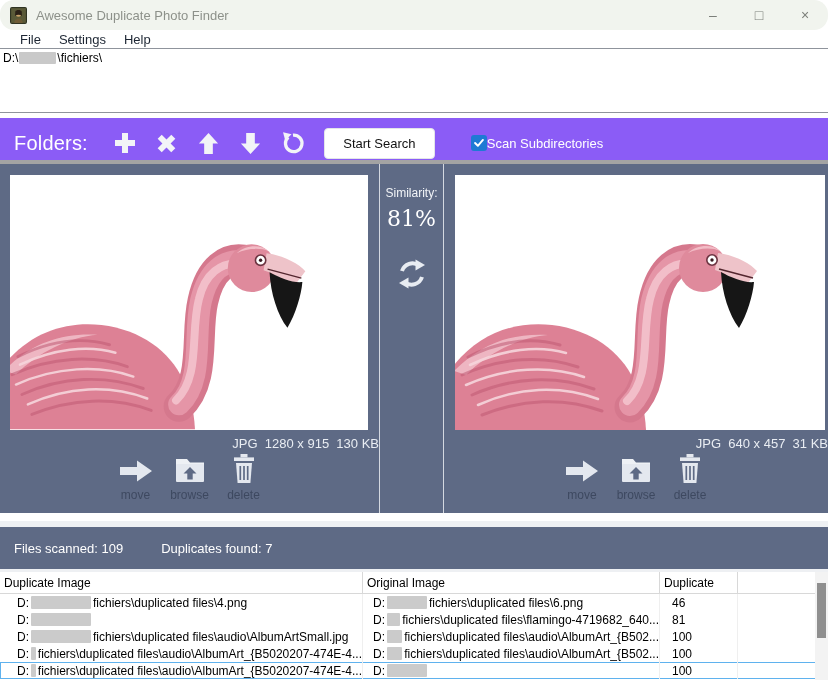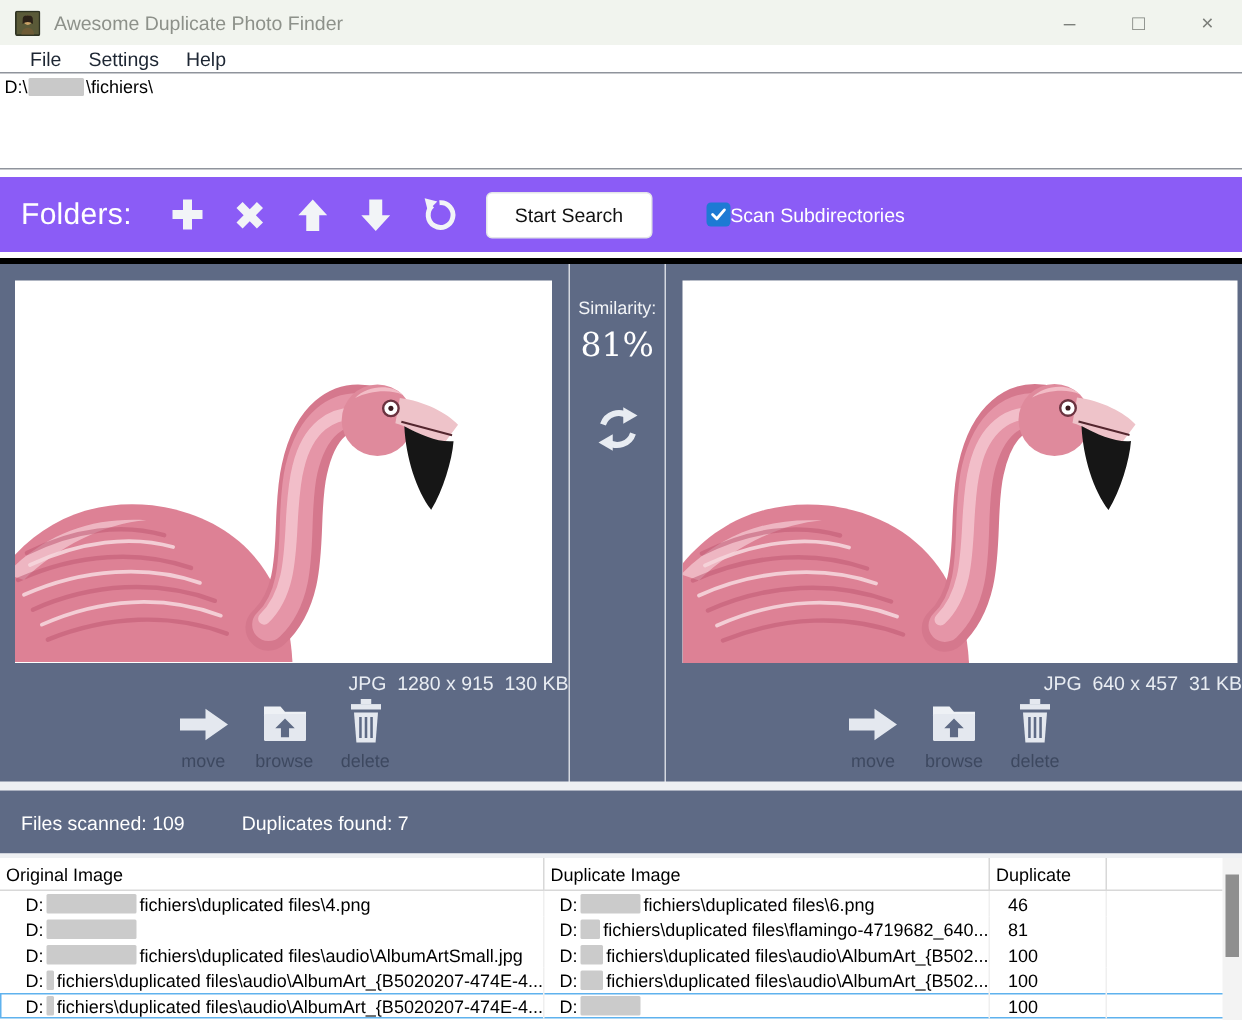--- a/index.html
+++ b/index.html
@@ -1,21 +1,21 @@
 <!DOCTYPE html>
 <html><head>
 <meta charset="utf-8">
 <style>
   * { margin:0; padding:0; box-sizing:border-box; }
   html,body { width:828px; height:680px; overflow:hidden; }
   body { font-family:"Liberation Sans", sans-serif; background:#ffffff; position:relative; }
 
   
   .titlebar { position:absolute; top:0; left:0; width:828px; height:30px;
-    background:#f1f4ee; display:flex; align-items:center; }
+    background:#f1f4ee; display:flex; align-items:center;border-radius:14px; }
   .app-icon { width:17px; height:17px; margin-left:10px; flex:0 0 auto; }
   .title-text { margin-left:9px; font-size:13px; color:#8d918a; }
   .win-controls { position:absolute; right:0; top:0; height:30px; display:flex; }
   .win-btn { width:46px; height:30px; display:flex; align-items:center; justify-content:center;
     color:#7c7f7a; font-size:14px; cursor:default; }
 
   
   .menubar { position:absolute; top:30px; left:0; width:828px; height:18px;
     background:#ffffff; display:flex; align-items:center; }
   .menu-item { font-size:13px; color:#1d2633; padding:0 9px; }
@@ -36,22 +36,22 @@
   .tb-icon { width:42px; height:34px; display:flex; align-items:center; justify-content:center; cursor:pointer; }
   .start-search { margin-left:10px; width:111px; height:31px; background:#ffffff;
     border:1px solid #e3e5e9; border-radius:4px; font-family:"Liberation Sans",sans-serif;
     font-size:13px; color:#111; cursor:pointer; }
   .checkbox-group { display:flex; align-items:center; margin-left:36px; cursor:pointer; }
   .checkbox { width:16px; height:16px; border-radius:3px; background:#1e7ad4;
     display:flex; align-items:center; justify-content:center; }
   .checkbox-label { color:#ffffff; font-size:13px; margin-left:0; }
 
   
-  .main { position:absolute; top:172px; left:0; width:828px; height:353px;
-    background:#5e6a85; border-top:4px solid #000000; }
+  .main { position:absolute; top:160px; left:0; width:828px; height:353px;
+    background:#5e6a85; border-top:4px solid #a3a3a3; }
   .vsep { position:absolute; top:0; width:1px; height:100%; background:#d4d8e0; }
   .vsep.s1 { left:379px; } .vsep.s2 { left:443px; }
   .img-panel { position:absolute; top:11px; height:255px; background:#ffffff; }
   .img-panel.left { left:10px; width:358px; }
   .img-panel.right { left:455px; width:370px; }
   .img-panel svg { display:block; }
   .mid-col { position:absolute; left:380px; top:0; width:63px; height:100%;
     display:flex; flex-direction:column; align-items:center; }
   .sim-label { color:#f2f4f7; font-size:12px; margin-top:22px; }
   .sim-value { color:#ffffff; font-size:22px; font-family:"DejaVu Serif","Liberation Serif",serif; margin-top:6px; }
@@ -332,22 +332,22 @@
 
 <div class="strip1"></div>
 <div class="statusbar">
   <span class="status-item first">Files scanned: 109</span>
   <span class="status-item second">Duplicates found: 7</span>
 </div>
 <div class="strip2"></div>
 
 <div class="results">
   <div class="t-row t-header">
+    <div class="cell">Duplicate Image</div>
     <div class="cell">Original Image</div>
-    <div class="cell">Duplicate Image</div>
     <div class="cell">Duplicate</div>
     <div class="cell last"></div>
   </div>
 
   <div class="t-row data-row">
     <div class="cellp orig">
         <span>D:</span>
         <span class="redact tb1"></span>
         <span>fichiers\duplicated files\4.png</span>
       </div>

